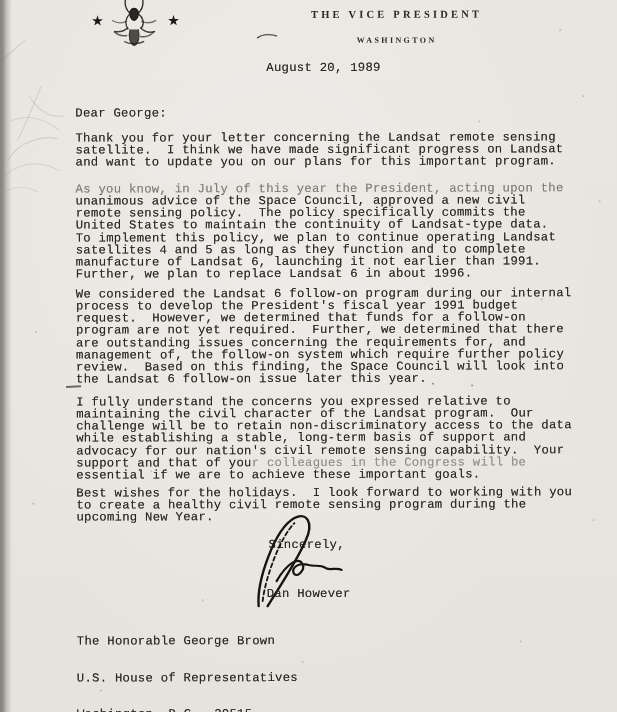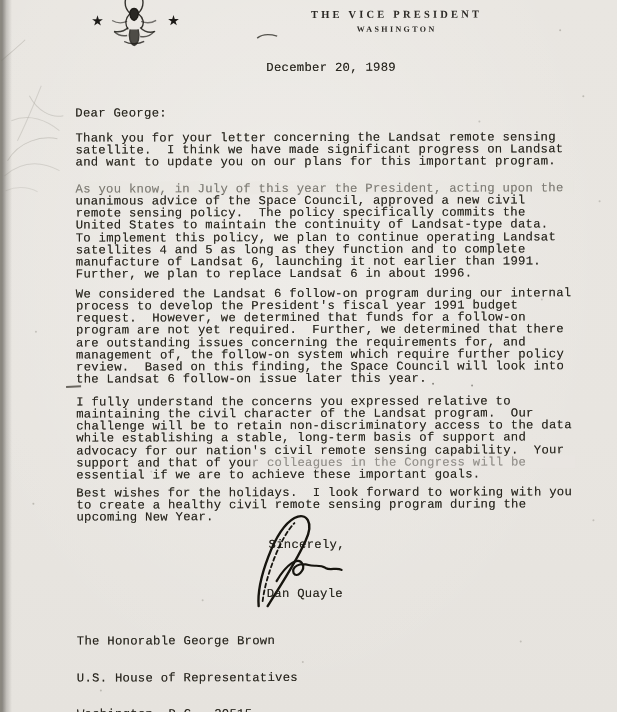--- a/index.html
+++ b/index.html
@@ -18,21 +18,21 @@
     background:linear-gradient(to right, rgba(125,122,116,.9), rgba(125,122,116,.35) 45%, rgba(125,122,116,0));
     border-left:2px solid #8a877f;
   }
   .content{position:absolute;inset:0;transform:rotate(-0.15deg);}
   
   .letterhead{
     position:absolute;left:300px;top:9px;width:195px;text-align:center;
     font-family:Liberation Serif, serif;color:#2a2824;
   }
   .lh-title{font-size:10.5px;font-weight:bold;letter-spacing:3.2px;white-space:nowrap;}
-  .lh-city{font-size:8px;font-weight:bold;letter-spacing:2.4px;margin-top:5px;}
+  .lh-city{font-size:8px;font-weight:bold;letter-spacing:2.4px;margin-top:16px;}
   .seal{position:absolute;left:103px;top:-3px;width:64px;height:50px;}
   .star{position:absolute;top:12px;font-size:14px;color:#1c1a17;font-family:"DejaVu Sans",sans-serif;}
   .star.left{left:92px;} .star.right{left:168px;}
   
   .typed{
     position:absolute;left:76px;width:505px;
     font-size:12.3px;line-height:12.15px;letter-spacing:0.02em;
     white-space:pre-wrap;
     color:#29271f;
     text-shadow:0 0 .5px rgba(45,42,36,.55);
@@ -103,21 +103,21 @@
     <div class="star right">★</div>
 
     <div class="letterhead">
       <div class="lh-title">THE VICE PRESIDENT</div>
       <div class="lh-city">WASHINGTON</div>
     </div>
     <svg class="pen-mark" viewBox="0 0 22 8">
       <path d="M1,6 C7,1 14,2 21,4" fill="none" stroke="#3a3832" stroke-width="1.4" opacity=".85"></path>
     </svg>
 
-    <div class="typed date">December 20, 1989</div>
+    <div class="typed date">August 20, 1989</div>
 
     <div class="typed salutation">Dear George:</div>
     <div class="typed p1">Thank you for your letter concerning the Landsat remote sensing
 satellite.  I think we have made significant progress on Landsat
 and want to update you on our plans for this important program.</div>
     <div class="typed p2">As you know, in July of this year the President, acting upon the
 unanimous advice of the Space Council, approved a new civil
 remote sensing policy.  The policy specifically commits the
 United States to maintain the continuity of Landsat-type data.
 To implement this policy, we plan to continue operating Landsat
@@ -148,21 +148,21 @@
     <div class="fade-band fade-b"></div>
 
     <div class="typed closing">Sincerely,</div>
     <svg class="signature" viewBox="0 0 112 96">
       <g fill="none" stroke="#17150f" stroke-linecap="round">
         <path d="M24,93 C22,68 40,16 60,5 C72,-1 80,9 71,28 C60,52 44,75 33,93" stroke-width="2.4"></path>
         <path d="M28,88 C31,63 46,24 60,10" stroke-width="1.8" stroke-dasharray="4 3"></path>
         <path d="M42,68 C52,51 64,43 68,51 C71,57 62,66 59,60 C57,54 65,49 74,52 C80,54 85,51 91,55 C96,58 102,54 107,57" stroke-width="2.2"></path>
       </g>
     </svg>
-    <div class="typed signer">Dan Quayle</div>
+    <div class="typed signer">Dan However</div>
 
     <div class="typed recipient">
       <div>The Honorable George Brown</div>
       <div>U.S. House of Representatives</div>
       <div>Washington, D.C.  20515</div>
     </div>
 
     <div class="speck"></div>
   </div>
 </div>

